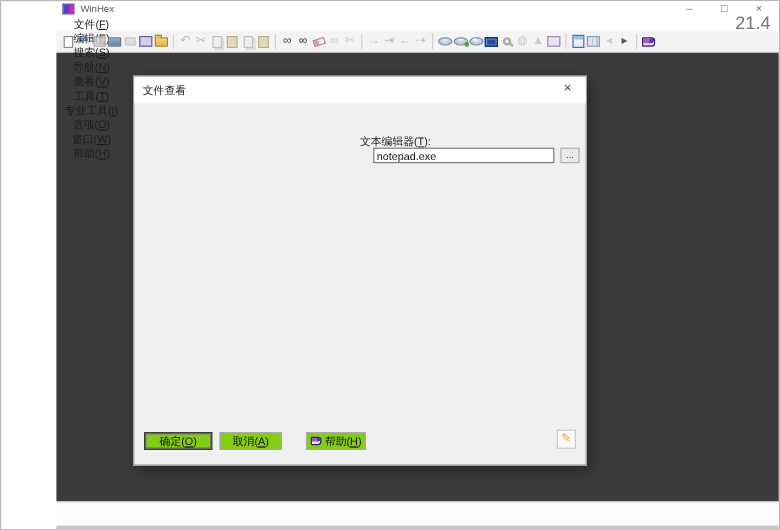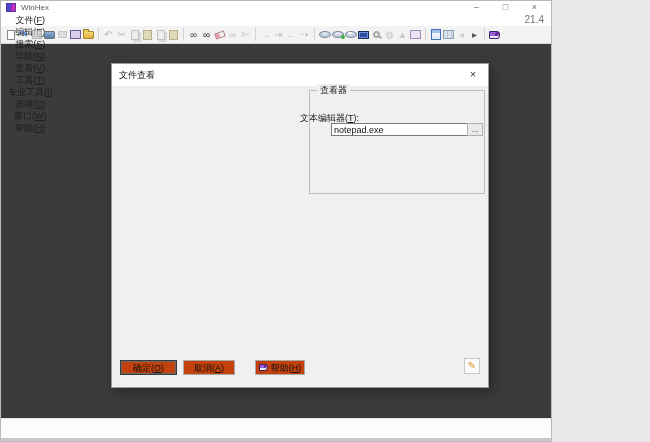--- a/index.html
+++ b/index.html
@@ -1,32 +1,32 @@
 <!DOCTYPE html>
 <html><head>
 <meta charset="utf-8">
 <style>
   html,body{margin:0;padding:0;background:#e8e8e8;}
   *{box-sizing:border-box;font-family:"Liberation Sans","DejaVu Sans",sans-serif;}
-  .window{position:relative;width:552px;height:442px;background:#fff;border:1px solid #b9b9b9;
-          display:flex;flex-direction:column;overflow:hidden;}
+  .window{position:relative;width:650px;height:442px;background:#fff;border:1px solid #b9b9b9;
+          display:flex;flex-direction:column;overflow:hidden;padding-left:46px;}
   
   .titlebar{height:13px;background:#ffffff;position:relative;display:flex;align-items:center;padding-left:5px;flex:0 0 auto;}
   .appicon{width:10px;height:9px;display:inline-block;margin-right:5px;
            background:linear-gradient(100deg,#2f55c8 0 30%,#7a2fd0 30% 62%,#d02fb0 62% 100%);
            border:1px solid #5a2fa0;}
   .apptitle{font-size:8px;color:#5a5a5a;line-height:13px;}
   .capbtns{position:absolute;right:2px;top:0;height:13px;display:flex;}
   .capbtn{width:29px;height:13px;text-align:center;line-height:13px;font-size:9px;color:#707070;cursor:default;}
   
   .menubar{height:12px;background:#ffffff;position:relative;display:flex;align-items:center;padding-left:2px;flex:0 0 auto;}
   .menu-items{display:flex;height:12px;align-items:center;flex-direction:column;}
   .menu-item{font-size:9px;color:#1c1c1c;padding:0 5px;line-height:12px;white-space:nowrap;}
   .menu-item u{text-decoration:underline;}
-  .version{position:absolute;right:7px;font-size:10px;color:#767676;line-height:12px;}
+  .version{position:absolute;right:7px;font-size:15px;color:#767676;line-height:12px;}
   
   .toolbar{height:18px;background:#f3f3f3;border-bottom:1px solid #d9d9d9;display:flex;align-items:center;
            padding-left:3px;flex:0 0 auto;overflow:hidden;}
   .tsep{width:1px;height:13px;background:#d2d2d2;margin:0 3px;flex:0 0 auto;}
   .tbtn{width:13px;height:16px;display:inline-flex;align-items:center;justify-content:center;flex:0 0 auto;}
   .ticon{font-size:10px;line-height:1;display:inline-flex;align-items:center;justify-content:center;position:relative;}
   .dis .ticon{opacity:.8;}
   .i-page{width:8px;height:10px;background:#fff;border:1px solid #8a8a8a;}
   .i-save{width:10px;height:9px;background:#cfcfcf;border:1px solid #a5a5a5;}
   .i-print{width:11px;height:8px;background:linear-gradient(#8fb0d4,#5a7fa8);border:1px solid #6b7585;border-radius:1px;}
@@ -54,24 +54,24 @@
   .dialog{position:absolute;left:110px;top:62px;width:378px;height:325px;background:#f0f0f0;
           border:1px solid #9b9b9b;box-shadow:3px 4px 12px rgba(0,0,0,.38);z-index:5;}
   .dlg-cap{height:22px;background:#ffffff;position:relative;}
   .dlg-title{font-size:9px;color:#111;line-height:22px;padding-left:7px;}
   .dlg-close{position:absolute;right:0;top:0;width:30px;height:22px;text-align:center;line-height:21px;font-size:11px;color:#333;cursor:default;}
   .groupbox{position:absolute;left:197px;top:26px;width:176px;height:104px;border:1px solid #bcbcbc;}
   .grouplabel{position:absolute;top:-7px;left:7px;background:#f0f0f0;padding:0 3px;font-size:9px;color:#1a1a1a;line-height:12px;}
   .fieldlabel{position:absolute;left:188px;top:48px;font-size:9px;color:#1a1a1a;}
   .fieldlabel u{text-decoration:underline;}
   .field{position:absolute;left:199px;top:59px;width:151px;height:13px;border:1px solid #7a7a7a;background:#fff;
-         font-size:9px;padding:0 2px;color:#111;margin-left:20px;}
+         font-size:9px;padding:0 2px;color:#111;}
   .browse{position:absolute;left:355px;top:59px;width:16px;height:13px;font-size:8px;line-height:6px;
           background:#eaeaea;border:1px solid #b0b0b0;padding:0;color:#333;}
-  .btn{position:absolute;top:296px;height:15px;font-size:9px;background:#c2410c;border:1px solid #a9a9a9;
+  .btn{position:absolute;top:296px;height:15px;font-size:9px;background:#84cc16;border:1px solid #a9a9a9;
        padding:0;color:#111;line-height:12px;}
   .btn u{text-decoration:underline;}
   .btn.ok{left:8px;width:57px;border:1px solid #3a3a3a;box-shadow:inset 0 0 0 1px #6a6a6a;}
   .btn.cancel{left:71px;width:52px;}
   .btn.help{left:143px;width:50px;display:inline-flex;align-items:center;justify-content:center;gap:3px;}
   .btn.help .i-book{width:9px;height:7px;}
   .editnote{position:absolute;left:352px;top:294px;width:16px;height:16px;background:#fbfbfb;border:1px solid #c9c9c9;
             display:inline-flex;align-items:center;justify-content:center;}
   .pencil{font-size:10px;color:#e09a2f;line-height:1;}
 </style>
@@ -223,23 +223,20 @@
   <div class="workspace"></div>
 
   <div class="statusbar"></div>
 
   <div class="dialog">
     <div class="dlg-cap">
       <span class="dlg-title">文件查看</span>
       <span class="dlg-close">×</span>
     </div>
 
-    <div class="groupbox">
-      <span class="grouplabel">查看器</span>
-    </div>
 
     <div class="fieldlabel">文本编辑器(<u>T</u>):</div>
     <input class="field" value="notepad.exe" style="">
     <button class="browse">...</button>
 
     <button class="btn ok">确定(<u>O</u>)</button>
     <button class="btn cancel">取消(<u>A</u>)</button>
     <button class="btn help">
       <span class="i-book"></span>
       <span>帮助(<u>H</u>)</span>

